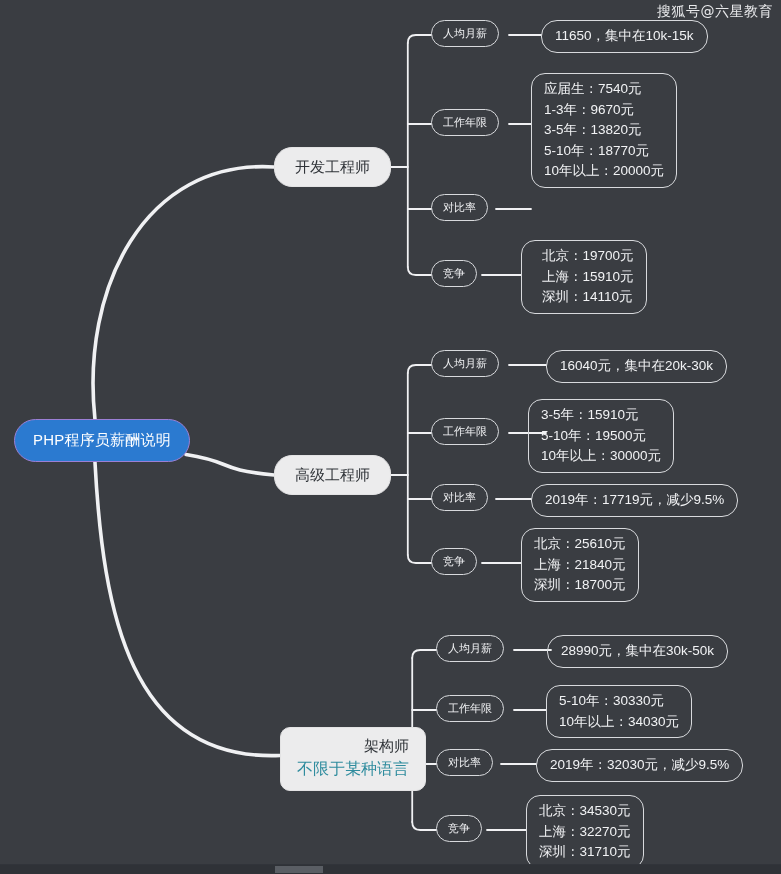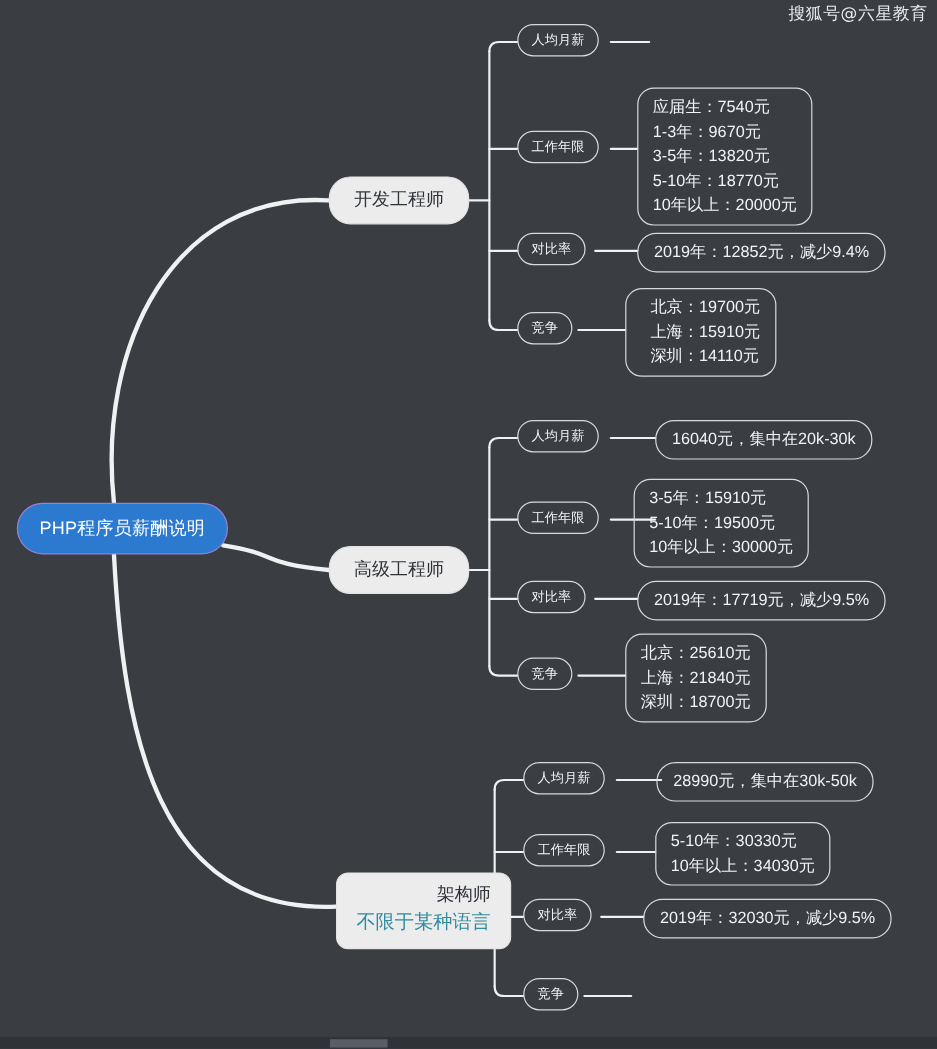--- a/index.html
+++ b/index.html
@@ -188,38 +188,38 @@
     <span class="branch-title">开发工程师</span>
   </div>
 
   <div class="node root-node" id="root-node" style="left:14px; top:419px;">
     <span>PHP程序员薪酬说明</span>
   </div>
 
   <div class="node cat-node" id="cat-0-0" style="left:431px; top:20px;">
     <span>人均月薪</span>
   </div>
+  <div class="node val-node single" id="val-0-0" style="left:541px; top:20px;">
+    <span class="val-line">11650，集中在10k-15k</span>
+  </div>
 
   <div class="node cat-node" id="cat-0-1" style="left:431px; top:109px;">
     <span>工作年限</span>
   </div>
   <div class="node val-node" id="val-0-1" style="left:531px; top:73px;">
     <span class="val-line">应届生：7540元</span>
     <span class="val-line">1-3年：9670元</span>
     <span class="val-line">3-5年：13820元</span>
     <span class="val-line">5-10年：18770元</span>
     <span class="val-line">10年以上：20000元</span>
   </div>
 
   <div class="node cat-node" id="cat-0-2" style="left:431px; top:194px;">
     <span>对比率</span>
   </div>
-  <div class="node val-node single" id="val-0-2" style="left:531px; top:194px;">
-    <span class="val-line">2019年：12852元，减少9.4%</span>
-  </div>
 
   <div class="node cat-node" id="cat-0-3" style="left:431px; top:260px;">
     <span>竞争</span>
   </div>
   <div class="node val-node" id="val-0-3" style="left:521px; top:240px;padding-left:20px;">
     <span class="val-line">北京：19700元</span>
     <span class="val-line">上海：15910元</span>
     <span class="val-line">深圳：14110元</span>
   </div>
 
@@ -282,19 +282,24 @@
   <div class="node cat-node" id="cat-2-2" style="left:436px; top:749px;">
     <span>对比率</span>
   </div>
   <div class="node val-node single" id="val-2-2" style="left:536px; top:749px;">
     <span class="val-line">2019年：32030元，减少9.5%</span>
   </div>
 
   <div class="node cat-node" id="cat-2-3" style="left:436px; top:815px;">
     <span>竞争</span>
   </div>
+  <div class="node val-node" id="val-2-3" style="left:526px; top:795px;">
+    <span class="val-line">北京：34530元</span>
+    <span class="val-line">上海：32270元</span>
+    <span class="val-line">深圳：31710元</span>
+  </div>
 
   <div id="viewport-divider"></div>
   <div id="scrollbar-track">
     <div id="scrollbar-thumb" style="left: 275px; width: 48px;"></div>
   </div>
 
 </div>
 
 </body></html>

